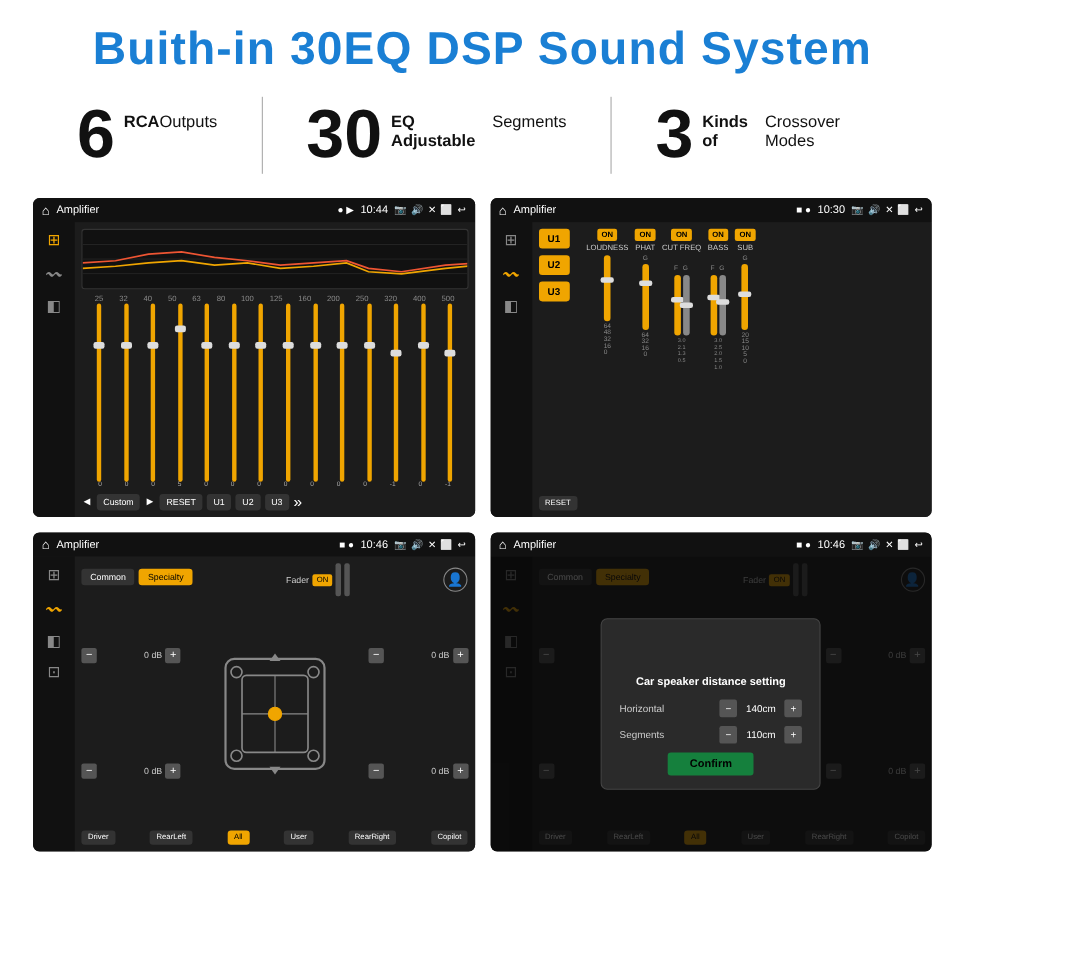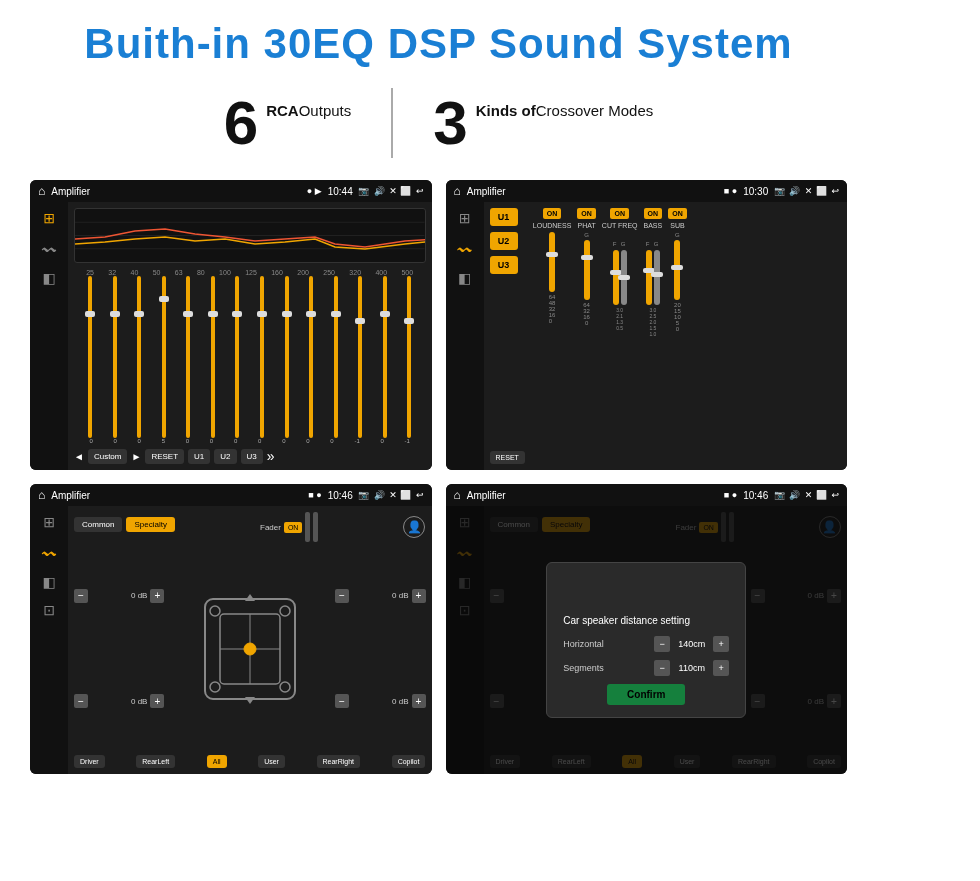--- a/index.html
+++ b/index.html
@@ -397,23 +397,23 @@
     .dialog-box {
       background: #2a2a2a;
       border-radius: 6px;
       padding: 12px 16px;
       width: 200px;
       border: 1px solid #444;
     }
     .dialog-title {
       font-size: 10px;
       color: #fff;
-      text-align: left;
+      text-align: center;
       margin-bottom: 10px;
-      font-weight: normal;
+      font-weight: bold;
       margin-top: 40px;
     }
     .dialog-row {
       display: flex;
       align-items: center;
       justify-content: space-between;
       margin-bottom: 8px;
       font-size: 9px;
       color: #ccc;
     }
@@ -468,20 +468,27 @@
 
   <div class="stats-row">
     <div class="stat-item">
       <span class="stat-number">6</span>
       <div class="stat-label">
         <span class="stat-label-main">RCA</span>
         <span class="stat-label-sub">Outputs</span>
       </div>
     </div>
     <div class="stat-divider"></div>
+    <div class="stat-item">
+      <span class="stat-number">30</span>
+      <div class="stat-label">
+        <span class="stat-label-main">EQ Adjustable</span>
+        <span class="stat-label-sub">Segments</span>
+      </div>
+    </div>
     <div class="stat-divider"></div>
     <div class="stat-item">
       <span class="stat-number">3</span>
       <div class="stat-label">
         <span class="stat-label-main">Kinds of</span>
         <span class="stat-label-sub">Crossover Modes</span>
       </div>
     </div>
   </div>
 

